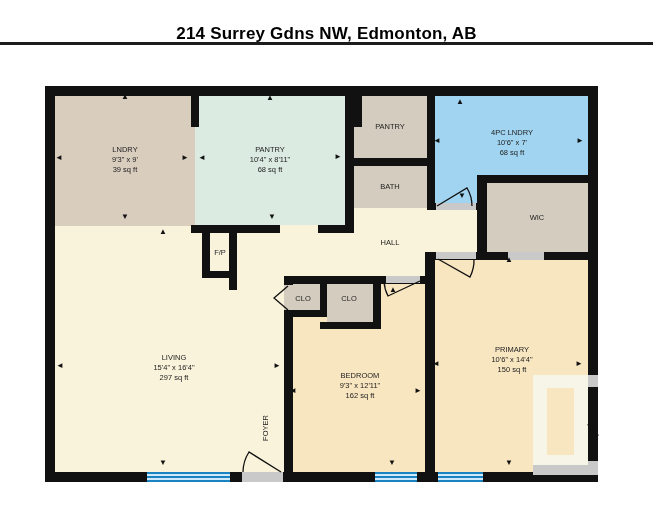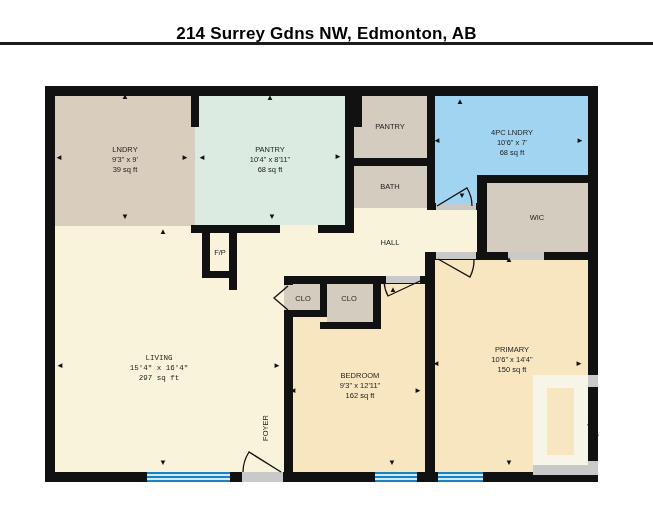--- a/index.html
+++ b/index.html
@@ -116,21 +116,21 @@
   <div class="lbl" style="left:270px;top:160px;">
     <div>PANTRY</div>
       <div>10'4" x 8'11"</div>
       <div>68 sq ft</div>
   </div>
   <div class="lbl" style="left:512px;top:143px;">
     <div>4PC LNDRY</div>
       <div>10'6" x 7'</div>
       <div>68 sq ft</div>
   </div>
-  <div class="lbl" style="left:159px;top:368px;font-family:Liberation Mono, monospace;">
+  <div class="lbl" style="left:174px;top:368px;">
     <div>LIVING</div>
       <div>15'4" x 16'4"</div>
       <div>297 sq ft</div>
   </div>
   <div class="lbl" style="left:360px;top:386px;">
     <div>BEDROOM</div>
       <div>9'3" x 12'11"</div>
       <div>162 sq ft</div>
   </div>
   <div class="lbl" style="left:512px;top:360px;">

